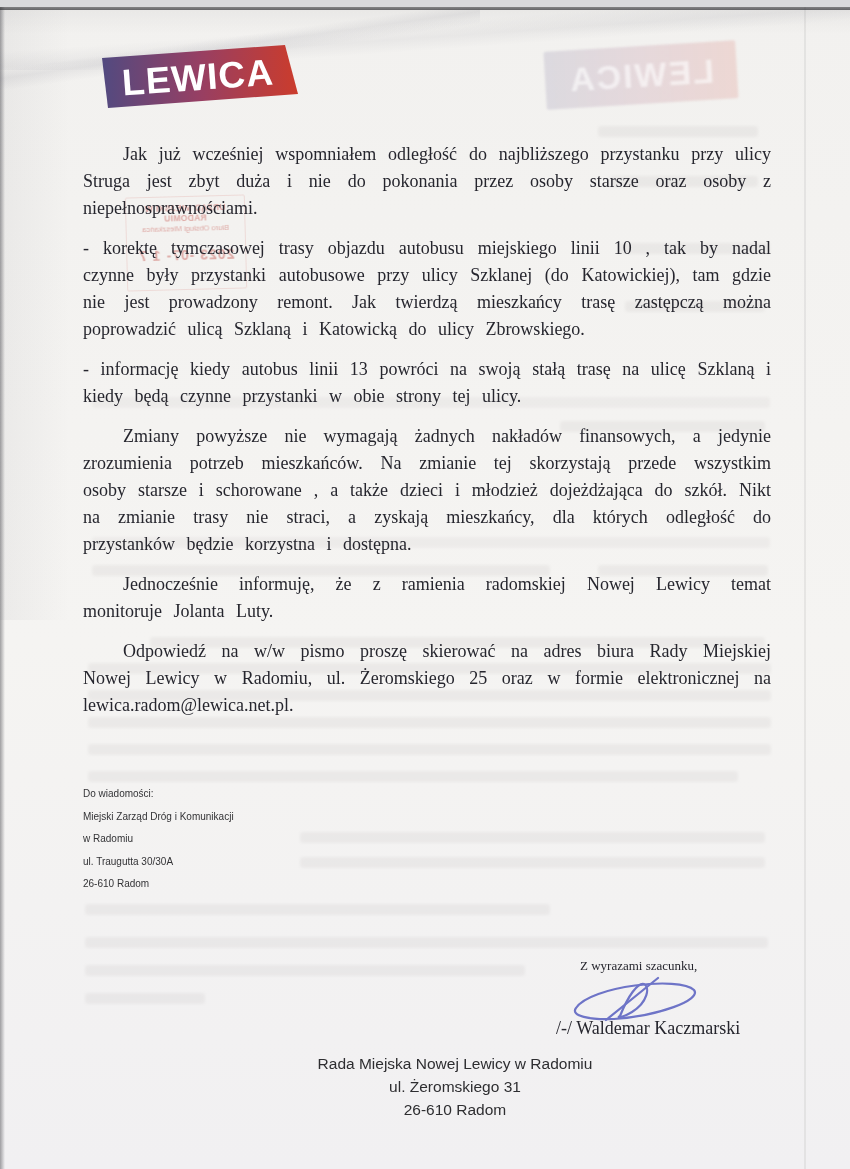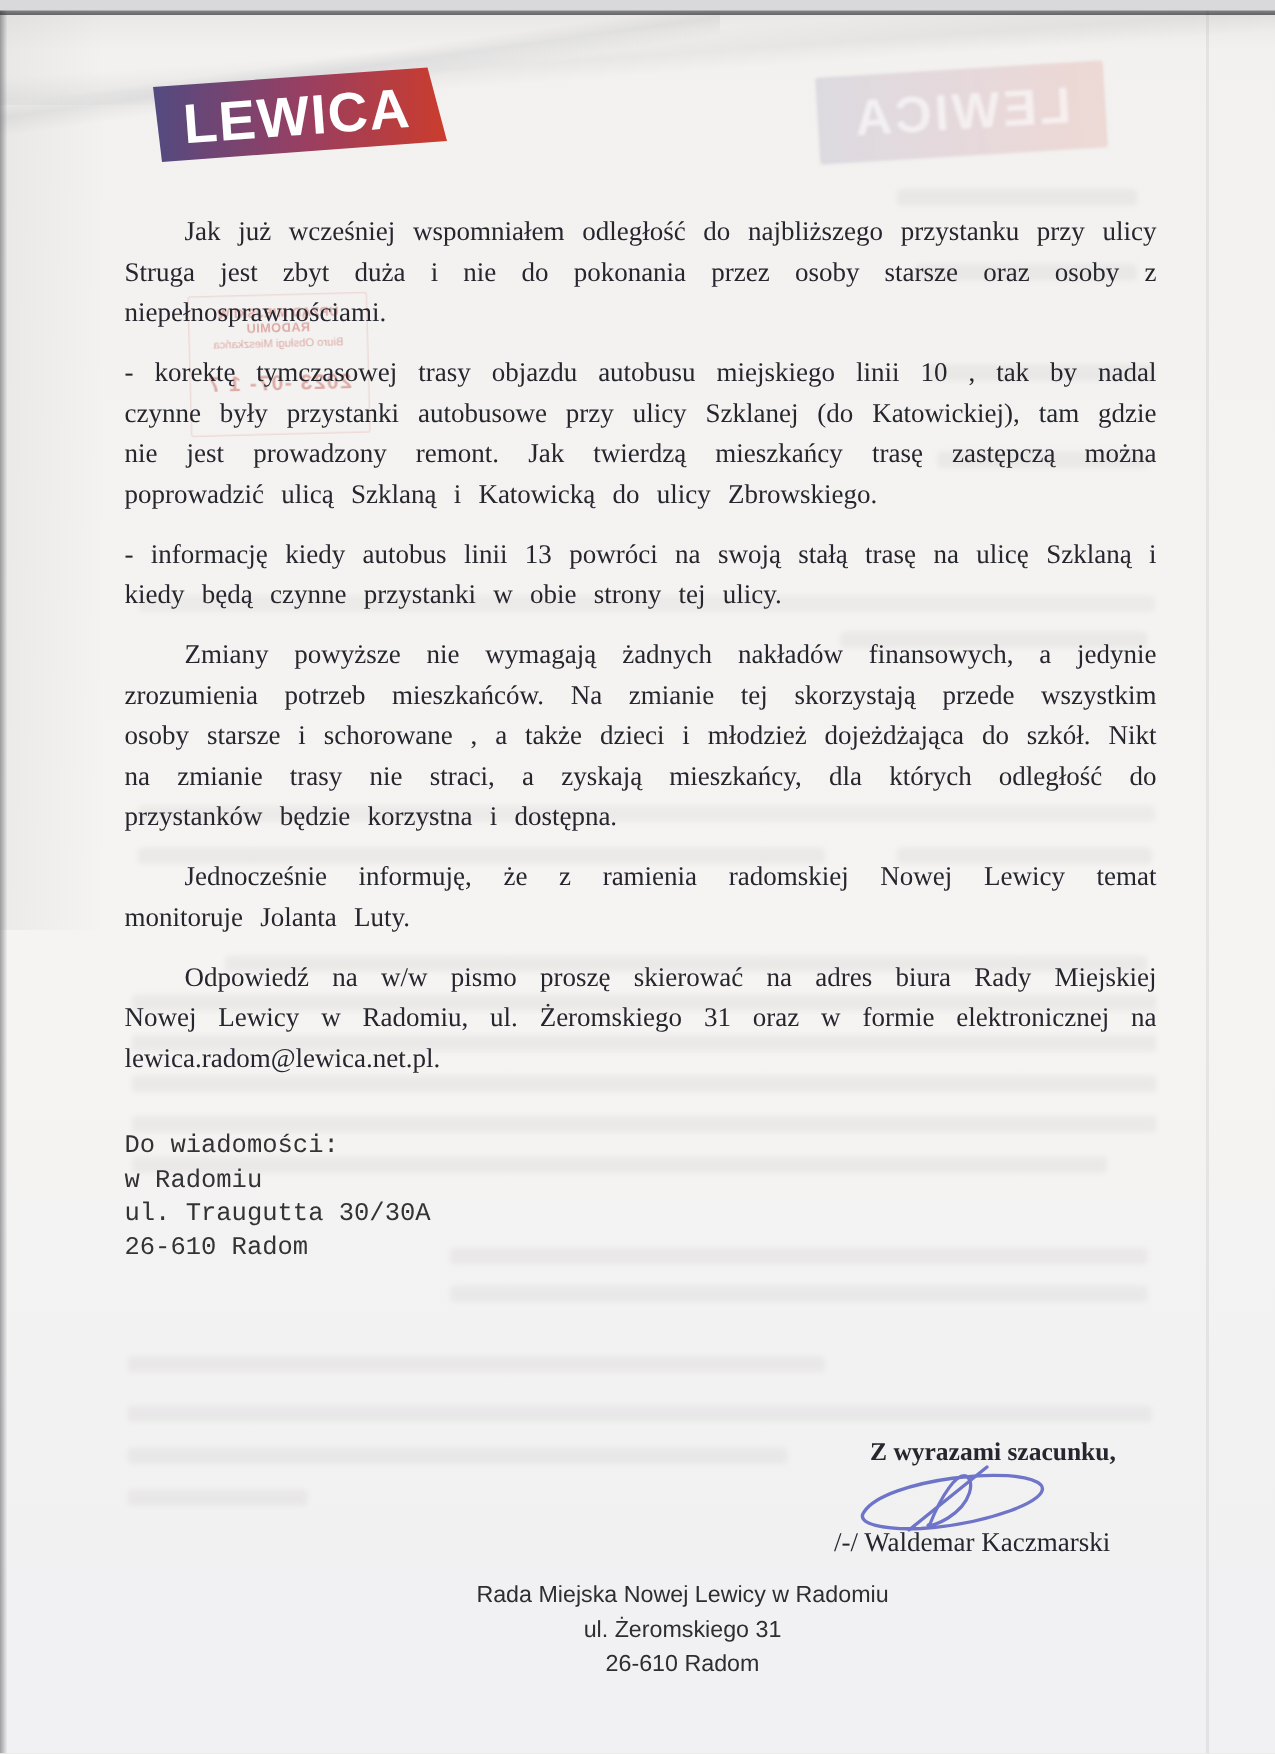--- a/index.html
+++ b/index.html
@@ -40,24 +40,24 @@
     border:1px solid rgba(210,100,95,.28);border-radius:2px;padding-top:6px;box-sizing:border-box;}
   .stamp-l1{font-size:8.5px;font-weight:bold;letter-spacing:.3px;}
   .stamp-l2{font-size:7.5px;margin-top:1px;}
   .stamp-date{font-size:14px;font-weight:bold;letter-spacing:1px;margin-top:14px;}
   
   .letter-body{position:absolute;left:83px;top:116px;width:688px;z-index:2;
     font-size:18px;line-height:27px;color:#26262e;text-align:justify;word-spacing:7px;margin-top:25px;}
   .letter-body p{margin:0 0 13px 0;}
   .letter-body p.indent{text-indent:40px;}
   
-  .cc-block{position:absolute;left:83px;top:754px;z-index:2;
-    font-family:Liberation Mono, monospace;font-size:17px;line-height:22.5px;color:#333336;}
+  .cc-block{position:absolute;left:83px;top:783px;z-index:2;
+    font-family:Liberation Sans, sans-serif;font-size:10px;line-height:22.5px;color:#333336;}
   
-  .salutation{position:absolute;left:580px;top:958px;z-index:2;font-size:17px;color:#26262e;font-weight:bold;}
+  .salutation{position:absolute;left:580px;top:958px;z-index:2;font-size:13px;color:#26262e;}
   .signature{position:absolute;left:560px;top:972px;width:150px;height:56px;z-index:3;}
   .signed{position:absolute;left:556px;top:1018px;z-index:2;font-size:18px;color:#26262e;}
   
   .footer{position:absolute;left:30px;top:1052px;width:850px;z-index:2;text-align:center;
     font-family:"Liberation Sans",sans-serif;font-size:15.5px;line-height:23px;color:#2e2e31;}
 </style>
 </head>
 <body>
 
 <div class="page">
@@ -109,25 +109,26 @@
     <polygon points="6,16 189,3 202,52 12,66" fill="url(#lg)"></polygon>
     <text x="102" y="48" text-anchor="middle" transform="rotate(-4.2 102 36)" font-family="Liberation Sans, sans-serif" font-weight="bold" font-size="37" letter-spacing="1" fill="#ffffff">LEWICA</text>
   </svg>
 
   <div class="letter-body">
     <p class="indent">Jak już wcześniej wspomniałem odległość do najbliższego przystanku przy ulicy Struga jest zbyt duża i nie do pokonania przez osoby starsze oraz osoby z niepełnosprawnościami.</p>
     <p>- korektę tymczasowej trasy objazdu autobusu miejskiego linii 10 , tak by nadal czynne były przystanki autobusowe przy ulicy Szklanej (do Katowickiej), tam gdzie nie jest prowadzony remont. Jak twierdzą mieszkańcy trasę zastępczą można poprowadzić ulicą Szklaną i Katowicką do ulicy Zbrowskiego.</p>
     <p>- informację kiedy autobus linii 13 powróci na swoją stałą trasę na ulicę Szklaną i kiedy będą czynne przystanki w obie strony tej ulicy.</p>
     <p class="indent">Zmiany powyższe nie wymagają żadnych nakładów finansowych, a jedynie zrozumienia potrzeb mieszkańców. Na zmianie tej skorzystają przede wszystkim osoby starsze i schorowane , a także dzieci i młodzież dojeżdżająca do szkół. Nikt na zmianie trasy nie straci, a zyskają mieszkańcy, dla których odległość do przystanków będzie korzystna i dostępna.</p>
     <p class="indent">Jednocześnie informuję, że z ramienia radomskiej Nowej Lewicy temat monitoruje Jolanta Luty.</p>
-    <p class="indent">Odpowiedź na w/w pismo proszę skierować na adres biura Rady Miejskiej Nowej Lewicy w Radomiu, ul. Żeromskiego 31 oraz w formie elektronicznej na lewica.radom@lewica.net.pl.</p>
+    <p class="indent">Odpowiedź na w/w pismo proszę skierować na adres biura Rady Miejskiej Nowej Lewicy w Radomiu, ul. Żeromskiego 25 oraz w formie elektronicznej na lewica.radom@lewica.net.pl.</p>
   </div>
 
   <div class="cc-block">
     <div>Do wiadomości:</div>
+    <div>Miejski Zarząd Dróg i Komunikacji</div>
     <div>w Radomiu</div>
     <div>ul. Traugutta 30/30A</div>
     <div>26-610 Radom</div>
   </div>
 
   <div class="salutation">Z wyrazami szacunku,</div>
   <svg class="signature" viewBox="0 0 150 56">
     <g fill="none" stroke="#5c63c2" stroke-width="2.2" stroke-linecap="round" opacity="0.88">
       <path d="M16 36 C30 14 120 4 134 18 C142 28 98 44 54 47 C30 48 10 44 16 36"></path>
       <path d="M60 44 C68 24 78 10 84 12 C90 15 88 30 72 40 C62 46 56 46 60 44"></path>

